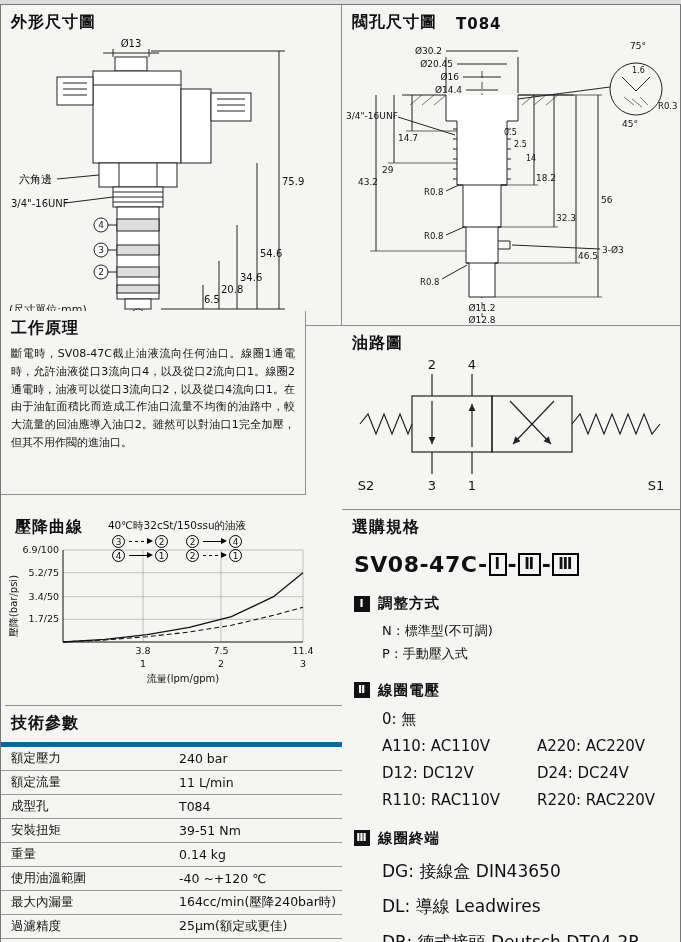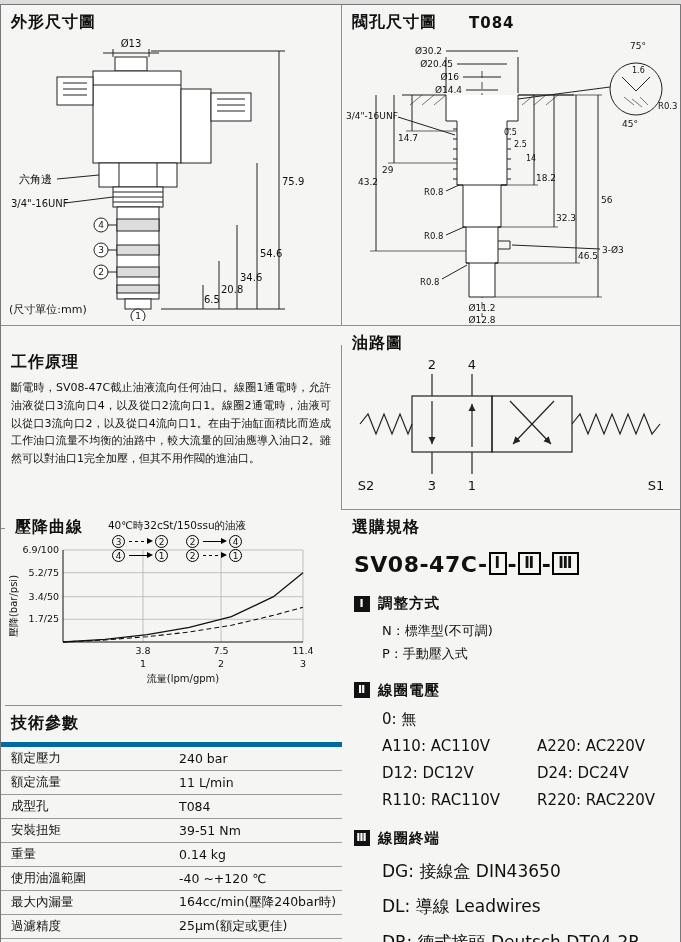--- a/index.html
+++ b/index.html
@@ -3,21 +3,21 @@
 <meta charset="utf-8">
 <style>
   *{box-sizing:border-box;margin:0;padding:0}
   html,body{background:#dcdcdc}
   body{font-family:"DejaVu Sans","Liberation Sans",sans-serif;color:#111}
   #page{position:relative;width:681px;height:942px;margin:4px auto;background:#f5f5f3;border:1px solid #777;overflow:hidden}
   .panel{position:absolute;background:#f5f5f3}
   .b-r{border-right:1px solid #8f8f8f}
   .b-b{border-bottom:1px solid #8f8f8f}
   .panel-title{font-size:16px;font-weight:bold;padding:7px 10px 2px;letter-spacing:1px}
-  .title-row{display:flex;align-items:center;gap:32px}
+  .title-row{display:flex;align-items:flex-end;gap:19px}
   .title-code{font-size:15px;font-weight:bold}
   svg{display:block}
   svg text{fill:#111}
   .unit-note{position:absolute;left:8px;bottom:8px;font-size:11px}
   
   .principle-text{padding:4px 10px 0;font-size:11px;line-height:1.62;text-align:justify}
   
   .curve-legend{position:absolute;left:82px;top:8px;width:180px;text-align:center;font-size:10.5px;line-height:1.45}
   .lg-rows{display:flex;flex-direction:column;gap:1px;margin-top:2px}
   .lg-row{display:flex;justify-content:center;gap:18px}
@@ -25,21 +25,21 @@
   .cnum{display:inline-block;width:13px;height:13px;line-height:12px;border:1px solid #000;border-radius:50%;font-size:9px;text-align:center}
   .arr{display:inline-block;width:22px;height:1px;background:#000;position:relative;margin:0 4px}
   .arr[data-style="dashed"]{background:repeating-linear-gradient(90deg,#000 0 3px,transparent 3px 6px)}
   .arr::after{content:"";position:absolute;right:-2px;top:-3px;border-left:6px solid #000;border-top:3.5px solid transparent;border-bottom:3.5px solid transparent}
   
   .params-table{width:calc(100% - 2px);border-collapse:collapse;font-size:12.5px;margin-top:6px}
   .params-table td{border-bottom:1px solid #9a9a9a;padding:3px 4px 3px 10px;vertical-align:middle}
   .params-table tr:first-child td{border-top:5px solid #0369a1}
   .params-table td.lbl{width:168px}
   
-  .model-line{padding:12px 12px 2px;font-size:22px;font-weight:bold;letter-spacing:.5px;display:flex;align-items:center}
+  .model-line{padding:12px 12px 2px;font-size:22px;font-weight:bold;letter-spacing:.5px;display:flex;align-items:flex-end}
   .code-box{display:inline-block;border:2px solid #000;padding:0 4px;font-size:15px;line-height:19px;margin:0 1px;position:relative;top:-1px}
   .section{margin:15px 12px 0}
   .sec-head{display:flex;align-items:center;gap:8px;font-weight:bold;font-size:14.5px;margin-bottom:6px;letter-spacing:1px}
   .sec-num{display:inline-block;min-width:16px;height:16px;background:#111;color:#fff;font-size:11px;line-height:16px;text-align:center;font-weight:bold}
   .sec-items{padding-left:28px;font-size:13px;line-height:1.8}
   .volt-grid{display:grid;grid-template-columns:155px 1fr;padding-left:28px;font-size:15px;line-height:1.8}
   .term-items{padding-left:28px;font-size:17px;line-height:2.1}
 </style>
 </head>
 <body>
@@ -226,21 +226,21 @@
         <text x="140" y="276" text-anchor="middle">Ø11.2</text>
         <text x="140" y="288" text-anchor="middle">Ø12.8</text>
         <text x="296" y="14" text-anchor="middle">75°</text>
         <text x="280" y="92">45°</text>
         <text x="290" y="38" font-size="8">1.6</text>
         <text x="316" y="74" font-size="8.5">R0.3</text>
       </g>
     </svg>
   </div>
 
-  <div class="panel b-r b-b" style="left:0;top:340px;width:341px;height:184px">
+  <div class="panel b-r b-b" style="left:0;top:306px;width:305px;height:184px">
     <div class="panel-title">工作原理</div>
     <div class="principle-text">斷電時，SV08-47C截止油液流向任何油口。線圈1通電時，允許油液從口3流向口4，以及從口2流向口1。線圈2通電時，油液可以從口3流向口2，以及從口4流向口1。在由于油缸面積比而造成工作油口流量不均衡的油路中，較大流量的回油應導入油口2。雖然可以對油口1完全加壓，但其不用作閥的進油口。</div>
   </div>
 
   <div class="panel b-b" style="left:341px;top:321px;width:340px;height:184px">
     <div class="panel-title">油路圖</div>
     <svg width="340" height="150" viewBox="0 0 340 150">
       <defs>
         <marker id="ah" markerWidth="8" markerHeight="8" refX="6" refY="3" orient="auto">
             <path d="M0,0L6,3L0,6z" fill="#222"></path>

